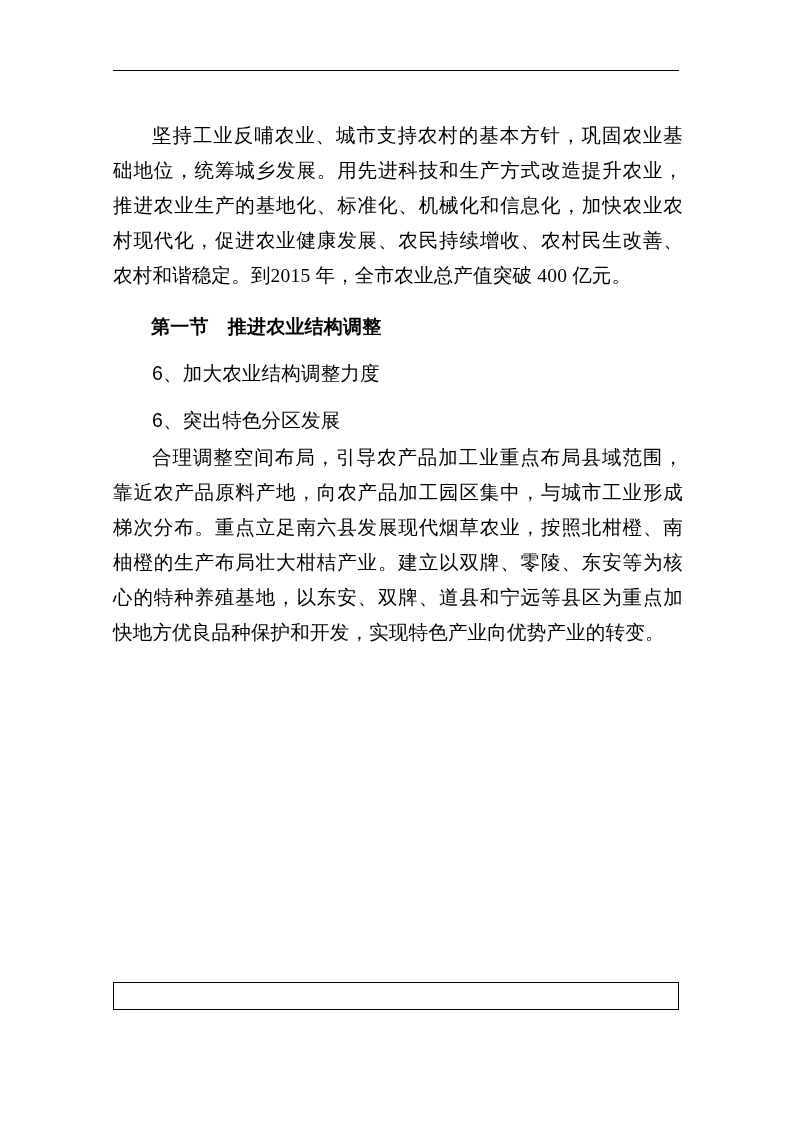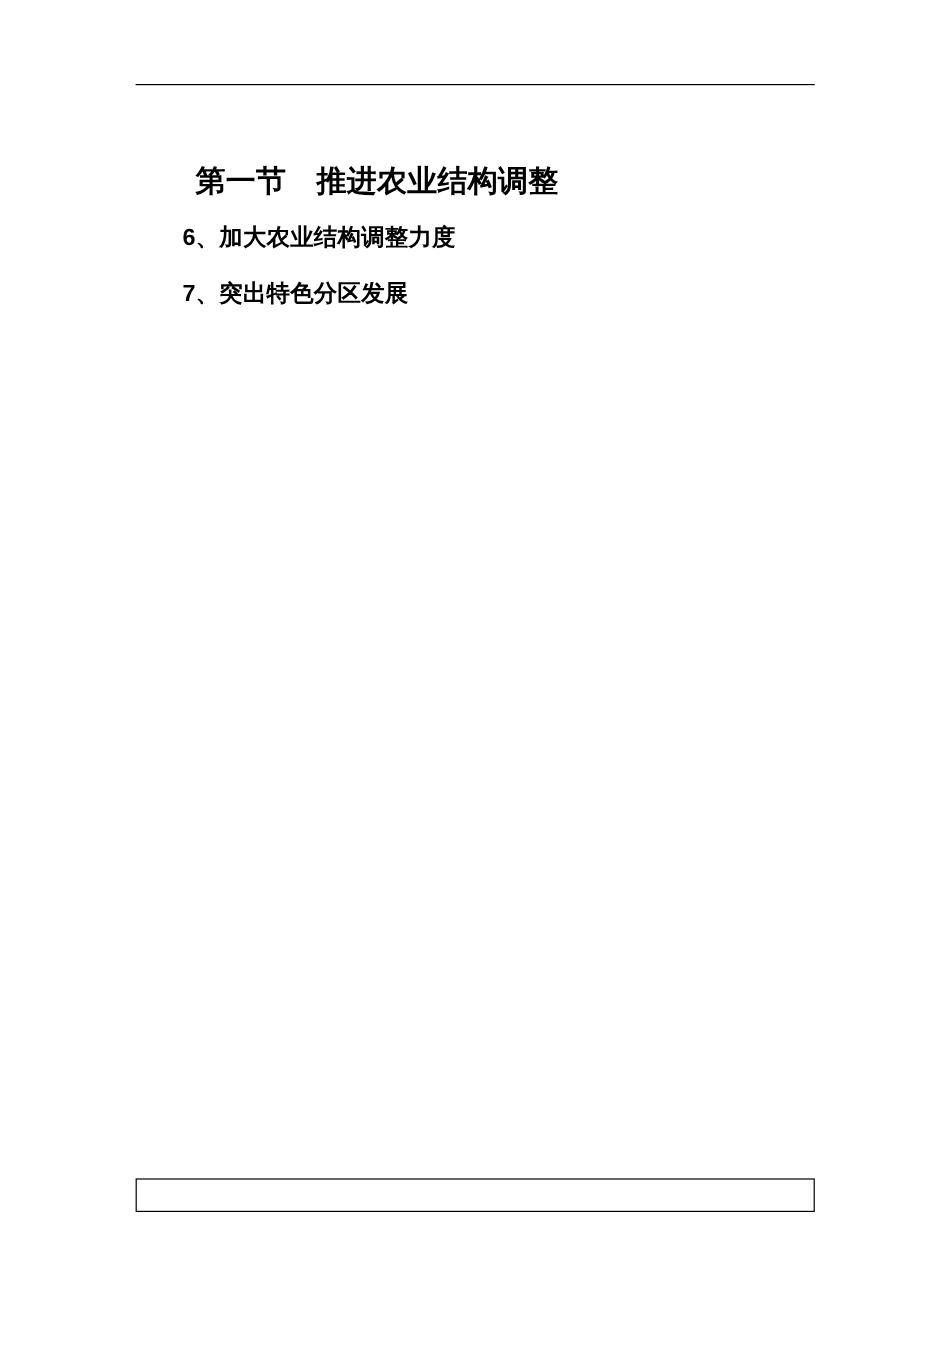--- a/index.html
+++ b/index.html
@@ -49,53 +49,55 @@
     margin: 0 0 0 0;
     font-size: 19.5px;
     line-height: 35px;
     text-align: justify;
     text-justify: inter-ideograph;
     text-indent: 2em;
     letter-spacing: 0.2px;
   }
   h2.section-heading {
     margin: 16px 0 2px 0;
-    font-size: 25px;
+    font-size: 19px;
     line-height: 35px;
     font-weight: bold;
     font-family: "Liberation Sans", "DejaVu Sans", sans-serif;
     text-indent: 2em;
     letter-spacing: 0.2px;
   }
   h3.sub-heading {
     margin: 12px 0 2px 0;
     font-size: 19.5px;
     line-height: 35px;
-    font-weight: bold;
+    font-weight: normal;
     font-family: "Liberation Sans", "DejaVu Sans", sans-serif;
     text-indent: 2em;
     letter-spacing: 0.2px;
   }
 </style>
 </head>
 <body>
 
 <div class="page">
 
   <div class="header-rule"></div>
 
   <div class="content">
 
+    <p class="body-text">坚持工业反哺农业、城市支持农村的基本方针，巩固农业基础地位，统筹城乡发展。用先进科技和生产方式改造提升农业，推进农业生产的基地化、标准化、机械化和信息化，加快农业农村现代化，促进农业健康发展、农民持续增收、农村民生改善、农村和谐稳定。到2015 年，全市农业总产值突破 400 亿元。</p>
 
     <h2 class="section-heading">第一节　推进农业结构调整</h2>
 
 
     <h3 class="sub-heading">6、加大农业结构调整力度</h3>
 
 
-    <h3 class="sub-heading">7、突出特色分区发展</h3>
+    <h3 class="sub-heading">6、突出特色分区发展</h3>
 
+    <p class="body-text">合理调整空间布局，引导农产品加工业重点布局县域范围，靠近农产品原料产地，向农产品加工园区集中，与城市工业形成梯次分布。重点立足南六县发展现代烟草农业，按照北柑橙、南柚橙的生产布局壮大柑桔产业。建立以双牌、零陵、东安等为核心的特种养殖基地，以东安、双牌、道县和宁远等县区为重点加快地方优良品种保护和开发，实现特色产业向优势产业的转变。</p>
 
   </div>
 
   <div class="footer-box"></div>
 
 </div>
 
 </body></html>

